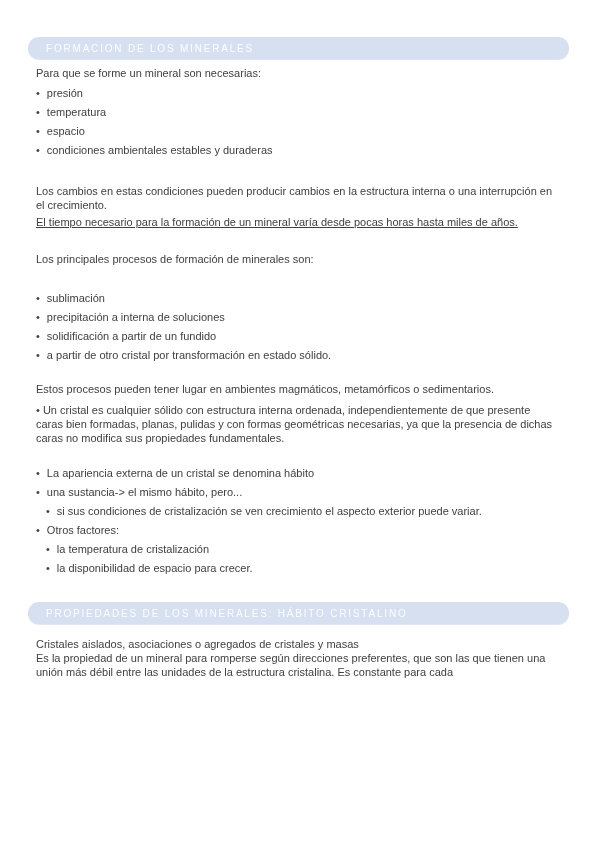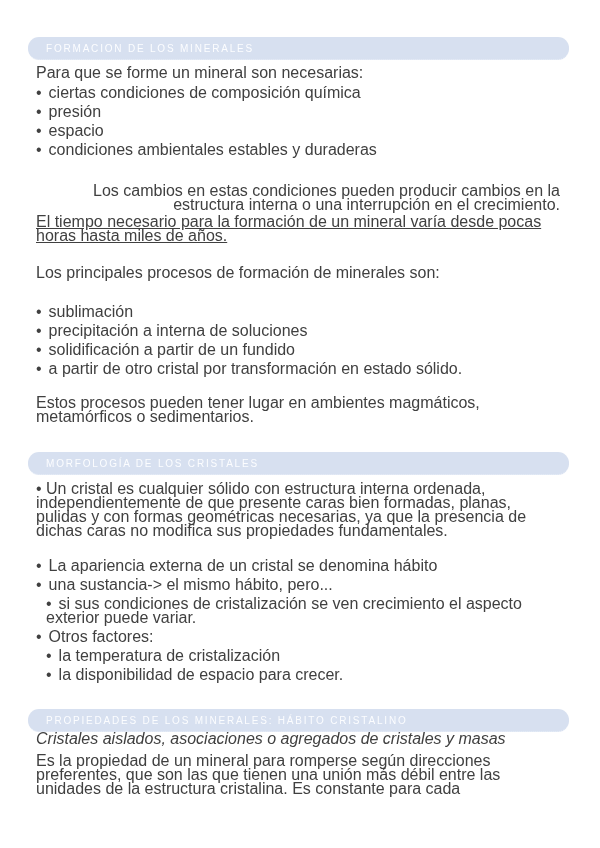--- a/index.html
+++ b/index.html
@@ -26,84 +26,81 @@
     letter-spacing: 1.8px;
     line-height: 23px;
     padding-left: 18px;
     white-space: nowrap;
     overflow: hidden;
     border-radius: 11px;
   }
   .body-text, .blist {
     margin-left: 36px;
     width: 524px;
-    font-size: 16px;
+    font-size: 11px;
     line-height: 14px;
     color: var(--body_text, #404040);
   }
   .blist { list-style: none; }
   .blist li { margin-bottom: 5px; }
   .blist li:last-child { margin-bottom: 0; }
   .blist li::before { content: "\2022"; margin-right: 7px; }
   .blist li.lvl2 { margin-left: 10px; }
   .p-bullet::before { content: "\2022\00a0"; }
 
   
   .mt-bar1      { margin-top: 37px; }
   .mt-intro     { margin-top: 6px; }
   .mt-req       { margin-top: 6px; }
-  .mt-cambios   { margin-top: 27px; text-align: right; }
+  .mt-cambios   { margin-top: 27px; }
   .mt-tiempo    { margin-top: 3px; text-decoration: underline; }
   .mt-procintro { margin-top: 23px; }
   .mt-proc      { margin-top: 25px; }
   .mt-amb       { margin-top: 20px; }
   .mt-bar2      { margin-top: 28px; }
   .mt-def       { margin-top: 7px; }
   .mt-habito    { margin-top: 21px; }
   .mt-bar3      { margin-top: 27px; }
-  .mt-crist     { margin-top: 0; font-style: italic; }
+  .mt-crist     { margin-top: 12px; }
   .mt-bar4      { margin-top: 24px; }
-  .mt-exfo      { margin-top: 8px; }
+  .mt-exfo      { }
 </style>
 </head>
 <body>
 
 <div class="page">
 
   <div class="bar mt-bar1">
     <span>FORMACION DE LOS MINERALES</span>
   </div>
 
   <p class="body-text mt-intro">Para que se forme un mineral son necesarias:</p>
 
   <ul class="blist mt-req">
-    <li>ciertas condiciones de composición química</li>
     <li>presión</li>
+    <li>temperatura</li>
     <li>espacio</li>
     <li>condiciones ambientales estables y duraderas</li>
   </ul>
 
   <p class="body-text mt-cambios">Los cambios en estas condiciones pueden producir cambios en la estructura interna o una interrupción en el crecimiento.</p>
 
   <p class="body-text mt-tiempo">El tiempo necesario para la formación de un mineral varía desde pocas horas hasta miles de años.</p>
 
   <p class="body-text mt-procintro">Los principales procesos de formación de minerales son:</p>
 
   <ul class="blist mt-proc">
     <li>sublimación</li>
     <li>precipitación a interna de soluciones</li>
     <li>solidificación a partir de un fundido</li>
     <li>a partir de otro cristal por transformación en estado sólido.</li>
   </ul>
 
   <p class="body-text mt-amb">Estos procesos pueden tener lugar en ambientes magmáticos, metamórficos o sedimentarios.</p>
 
-  <div class="bar mt-bar2">
-    <span>MORFOLOGÍA DE LOS CRISTALES</span>
-  </div>
 
   <p class="body-text p-bullet mt-def">Un cristal es cualquier sólido con estructura interna ordenada, independientemente de que presente caras bien formadas, planas, pulidas y con formas geométricas necesarias, ya que la presencia de dichas caras no modifica sus propiedades fundamentales.</p>
 
   <ul class="blist mt-habito">
     <li>La apariencia externa de un cristal se denomina hábito</li>
     <li>una sustancia-&gt; el mismo hábito, pero...</li>
     <li class="lvl2">si sus condiciones de cristalización se ven crecimiento el aspecto exterior puede variar.</li>
     <li>Otros factores:</li>
     <li class="lvl2">la temperatura de cristalización</li>
     <li class="lvl2">la disponibilidad de espacio para crecer.</li>

